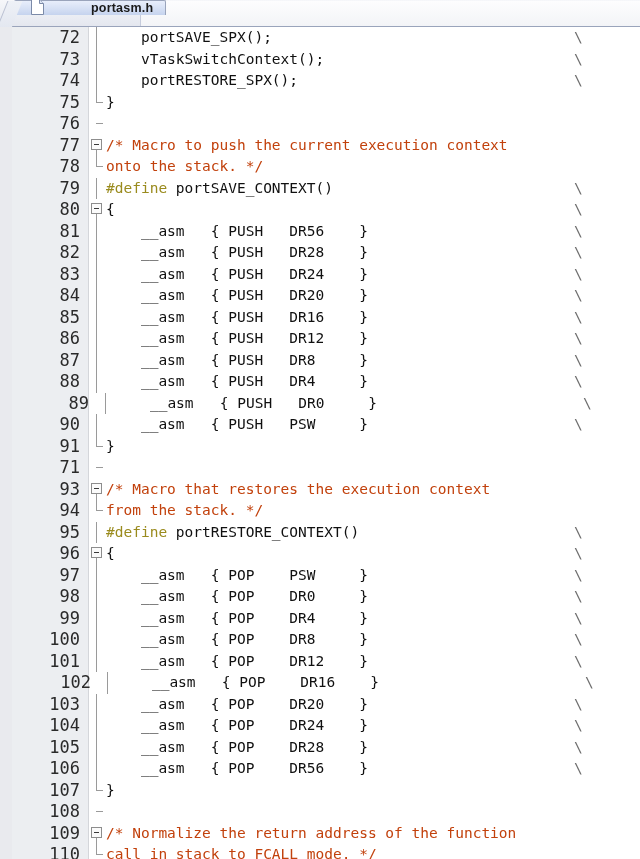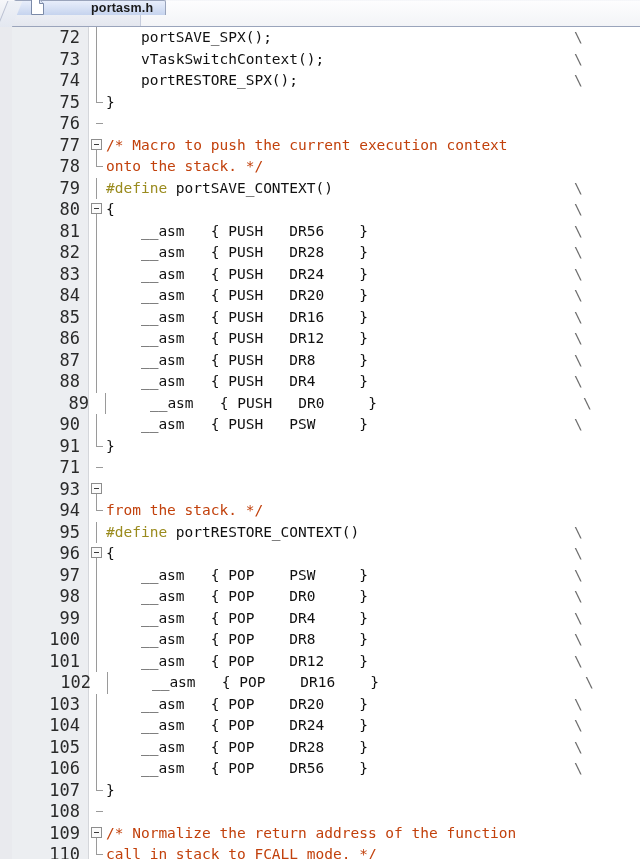--- a/index.html
+++ b/index.html
@@ -149,21 +149,21 @@
         <div class="row" style="top: 236.5px; position: absolute; left: 0px; width: 640px;"><span class="lineno">83</span><span class="fold"><span class="vline"></span></span><span class="codetext"><span class="c-plain">    __asm   { PUSH   DR24    }</span></span><span class="cont">\</span></div>
         <div class="row" style="top: 258px; position: absolute; left: 0px; width: 622px;"><span class="lineno">84</span><span class="fold"><span class="vline"></span></span><span class="codetext"><span class="c-plain">    __asm   { PUSH   DR20    }</span></span><span class="cont">\</span></div>
         <div class="row" style="top: 279.5px; position: absolute; left: 0px; width: 640px;"><span class="lineno">85</span><span class="fold"><span class="vline"></span></span><span class="codetext"><span class="c-plain">    __asm   { PUSH   DR16    }</span></span><span class="cont">\</span></div>
         <div class="row" style="top: 301px; position: absolute; left: 0px; width: 640px;"><span class="lineno">86</span><span class="fold"><span class="vline"></span></span><span class="codetext"><span class="c-plain">    __asm   { PUSH   DR12    }</span></span><span class="cont">\</span></div>
         <div class="row" style="top: 322.5px; position: absolute; left: 0px; width: 640px;"><span class="lineno">87</span><span class="fold"><span class="vline"></span></span><span class="codetext"><span class="c-plain">    __asm   { PUSH   DR8     }</span></span><span class="cont">\</span></div>
         <div class="row" style="top: 344px; position: absolute; left: 0px; width: 640px;"><span class="lineno">88</span><span class="fold"><span class="vline"></span></span><span class="codetext"><span class="c-plain">    __asm   { PUSH   DR4     }</span></span><span class="cont">\</span></div>
         <div class="row" style="top: 365.5px; position: absolute; left: 9px; width: 640px;"><span class="lineno">89</span><span class="fold"><span class="vline"></span></span><span class="codetext"><span class="c-plain">    __asm   { PUSH   DR0     }</span></span><span class="cont">\</span></div>
         <div class="row" style="top: 387px; position: absolute; left: 0px; width: 640px; padding-left: 20px;"><span class="lineno">90</span><span class="fold"><span class="vline"></span></span><span class="codetext"><span class="c-plain">    __asm   { PUSH   PSW     }</span></span><span class="cont">\</span></div>
         <div class="row" style="top: 408.5px; position: absolute; left: 0px; width: 640px;"><span class="lineno">91</span><span class="fold"><span class="vline half-top"></span><span class="tick"></span></span><span class="codetext"><span class="c-plain">}</span></span></div>
         <div class="row" style="top: 430px; position: absolute; left: 0px; width: 640px;"><span class="lineno">71</span><span class="fold"><span class="tick"></span></span><span class="codetext"><span class="c-plain"></span></span></div>
-        <div class="row" style="top: 451.5px; position: absolute; left: 0px; width: 640px;"><span class="lineno">93</span><span class="fold"><span class="vline half-bottom"></span><span class="box"></span></span></div>
+        <div class="row" style="top: 451.5px; position: absolute; left: 0px; width: 640px;"><span class="lineno">93</span><span class="fold"><span class="vline half-bottom"></span><span class="box"></span></span><span class="codetext"><span class="c-comment">/* Macro that restores the execution context</span></span></div>
         <div class="row" style="top: 473px; position: absolute; left: 0px; width: 640px;"><span class="lineno">94</span><span class="fold"><span class="vline half-top"></span><span class="tick"></span></span><span class="codetext"><span class="c-comment">from the stack. */</span></span></div>
         <div class="row" style="top: 494.5px; position: absolute; left: 0px; width: 640px;"><span class="lineno">95</span><span class="fold"><span class="vline"></span></span><span class="codetext"><span class="c-pre">#define</span><span class="c-plain"> portRESTORE_CONTEXT()</span></span><span class="cont">\</span></div>
         <div class="row" style="top: 516px; position: absolute; left: 0px; width: 640px;"><span class="lineno">96</span><span class="fold"><span class="vline half-bottom"></span><span class="box"></span></span><span class="codetext"><span class="c-plain">{</span></span><span class="cont">\</span></div>
         <div class="row" style="top: 537.5px; position: absolute; left: 0px; width: 640px;"><span class="lineno">97</span><span class="fold"><span class="vline"></span></span><span class="codetext"><span class="c-plain">    __asm   { POP    PSW     }</span></span><span class="cont">\</span></div>
         <div class="row" style="top: 559px; position: absolute; left: 0px; width: 640px;"><span class="lineno">98</span><span class="fold"><span class="vline"></span></span><span class="codetext"><span class="c-plain">    __asm   { POP    DR0     }</span></span><span class="cont">\</span></div>
         <div class="row" style="top: 580.5px; position: absolute; left: 0px; width: 509px;"><span class="lineno">99</span><span class="fold"><span class="vline"></span></span><span class="codetext"><span class="c-plain">    __asm   { POP    DR4     }</span></span><span class="cont">\</span></div>
         <div class="row" style="top: 602px; position: absolute; left: 0px; width: 640px;"><span class="lineno">100</span><span class="fold"><span class="vline"></span></span><span class="codetext"><span class="c-plain">    __asm   { POP    DR8     }</span></span><span class="cont">\</span></div>
         <div class="row" style="top: 623.5px; position: absolute; left: 0px; width: 640px;"><span class="lineno">101</span><span class="fold"><span class="vline"></span></span><span class="codetext"><span class="c-plain">    __asm   { POP    DR12    }</span></span><span class="cont">\</span></div>
         <div class="row" style="top: 645px; position: absolute; left: 0px; width: 640px; margin-left: 11px;"><span class="lineno">102</span><span class="fold"><span class="vline"></span></span><span class="codetext"><span class="c-plain">    __asm   { POP    DR16    }</span></span><span class="cont">\</span></div>
         <div class="row" style="top: 666.5px; position: absolute; left: 0px; width: 640px;"><span class="lineno">103</span><span class="fold"><span class="vline"></span></span><span class="codetext"><span class="c-plain">    __asm   { POP    DR20    }</span></span><span class="cont">\</span></div>

